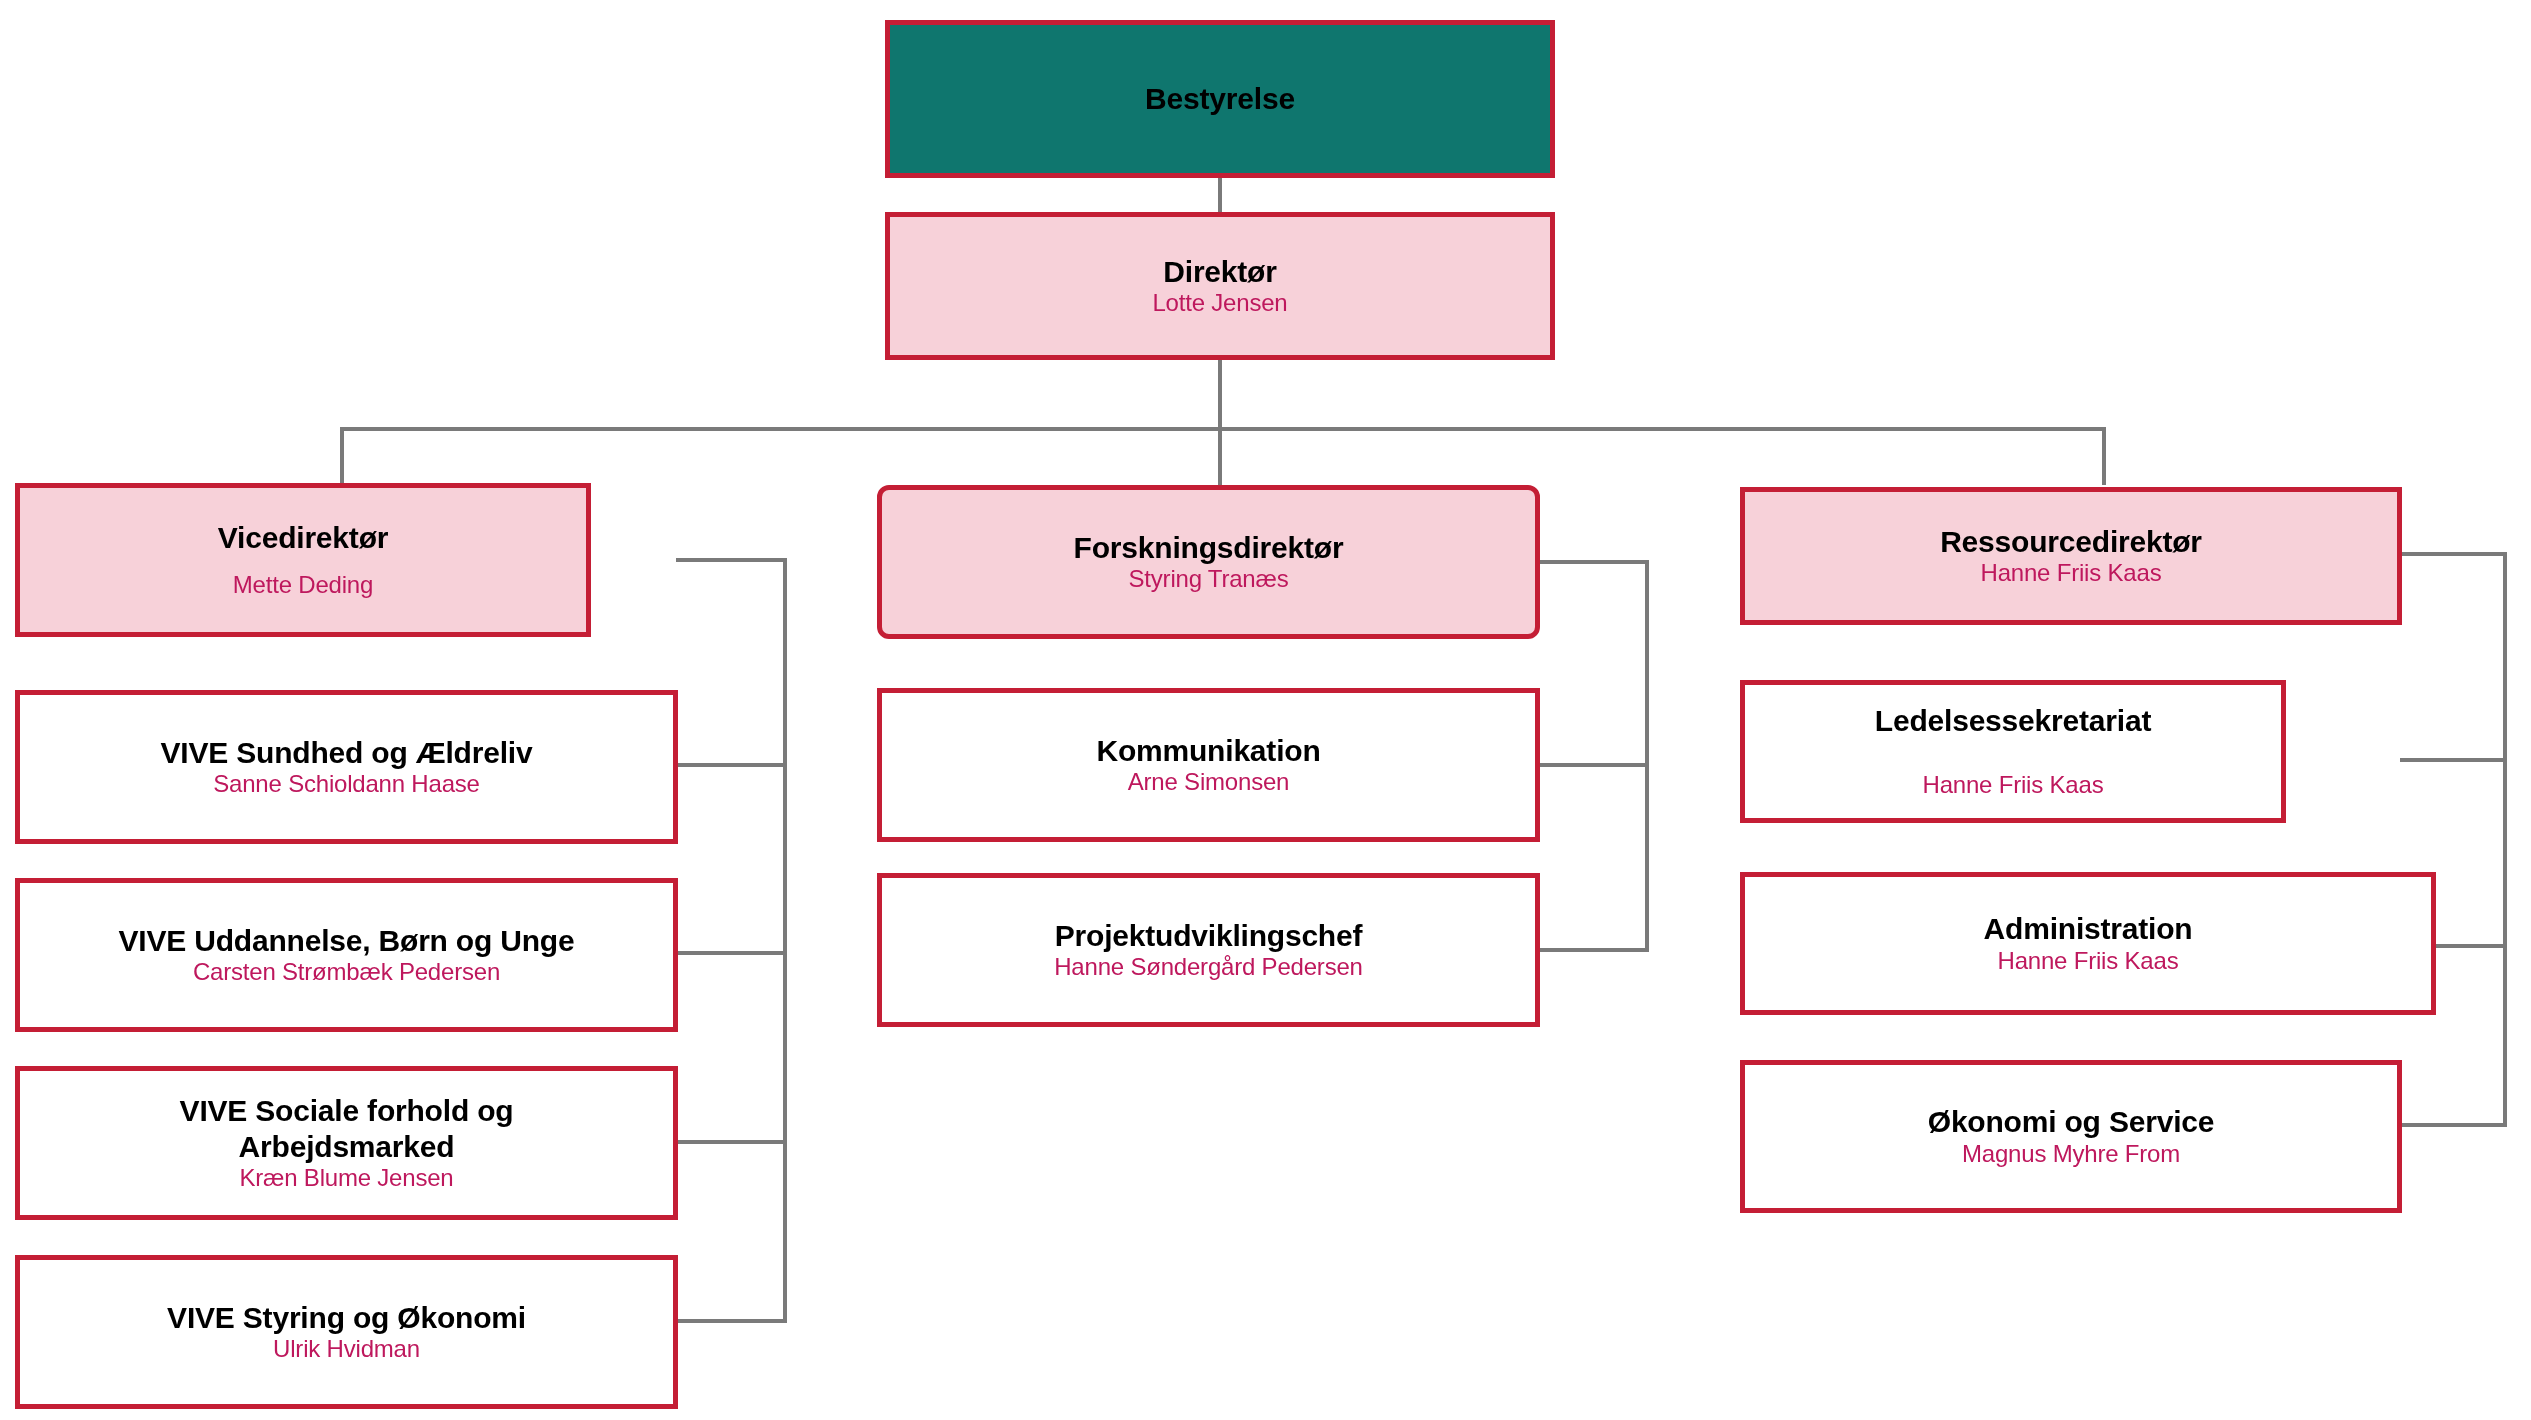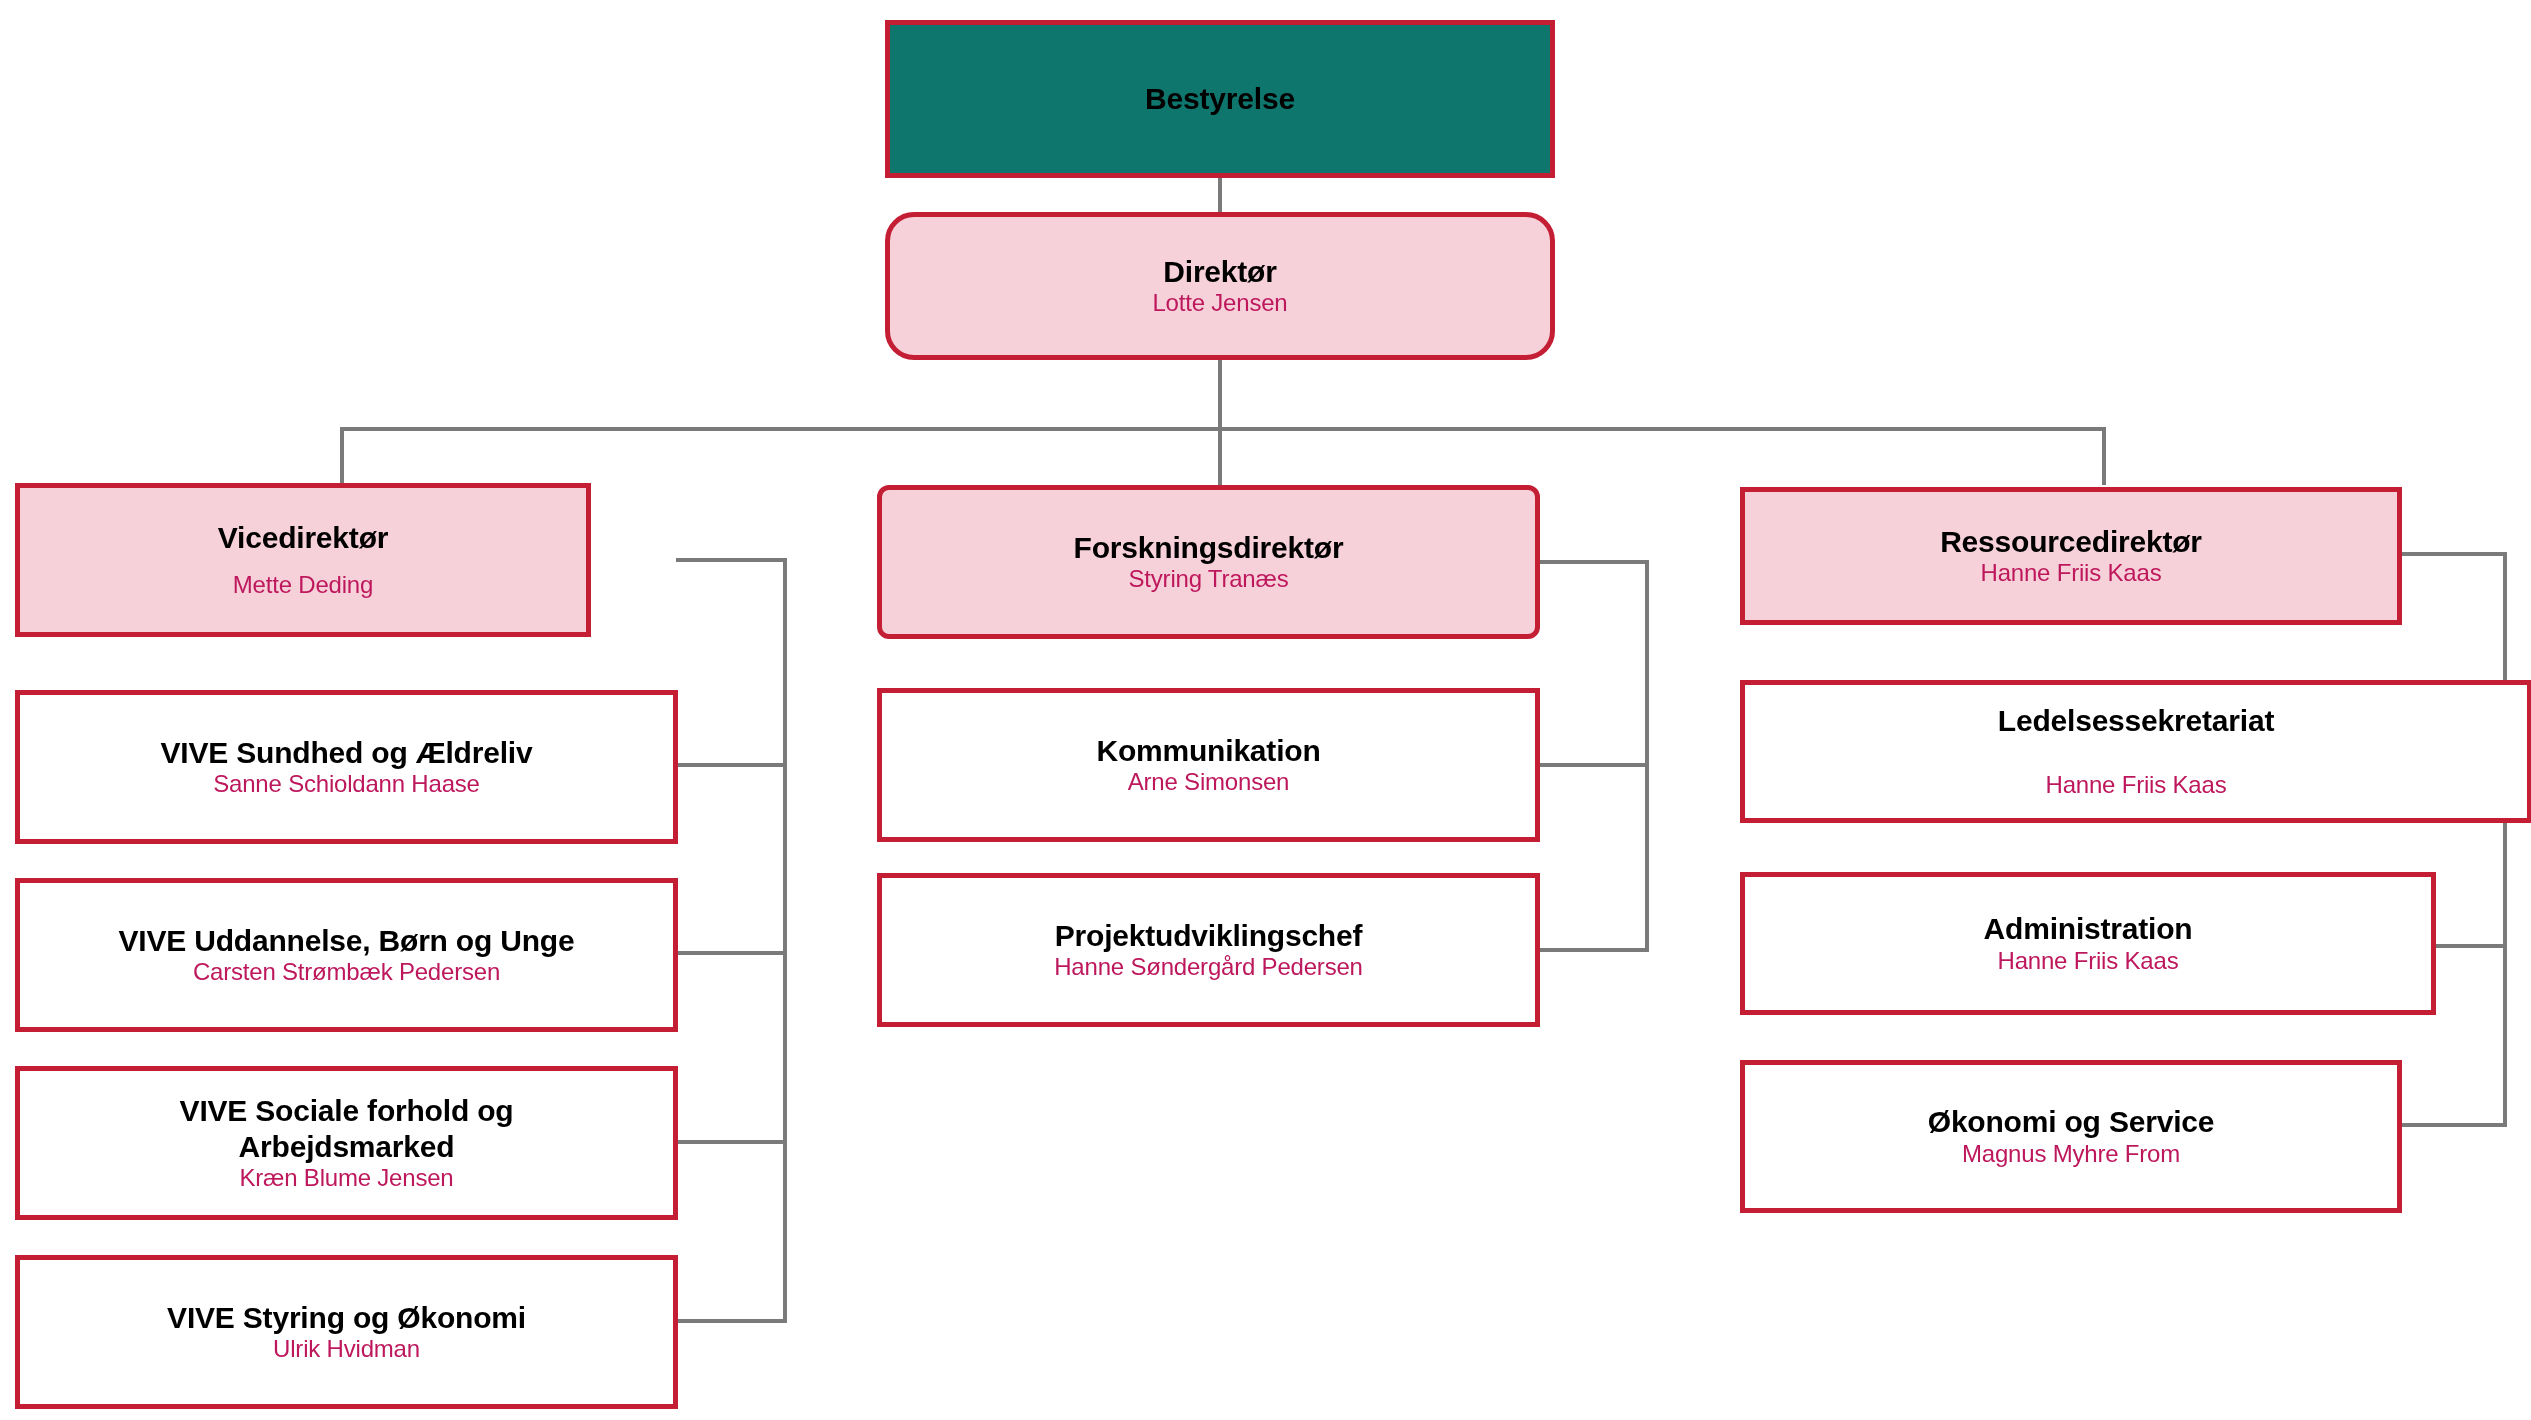--- a/index.html
+++ b/index.html
@@ -88,21 +88,21 @@
   <div class="connector h" style="left:2400px; top:552px; width:107px;"></div>
   <div class="connector v" style="left:2503px; top:552px; height:575px;"></div>
   <div class="connector h" style="left:2400px; top:758px; width:107px;"></div>
   <div class="connector h" style="left:2400px; top:944px; width:107px;"></div>
   <div class="connector h" style="left:2400px; top:1123px; width:107px;"></div>
 
   <div class="node level-root" style="left:885px; top:20px; width:670px; height:158px;">
     <div class="node-title">Bestyrelse</div>
   </div>
 
-  <div class="node level-exec" style="left:885px; top:212px; width:670px; height:148px;border-radius:29px;">
+  <div class="node level-exec" style="left:885px; top:212px; width:670px; height:148px;">
     <div class="node-title">Direktør</div>
     <div class="node-person">Lotte Jensen</div>
   </div>
 
   <div class="node level-exec" style="left:15px; top:483px; width:576px; height:154px;gap:15px;">
     <div class="node-title">Vicedirektør</div>
     <div class="node-person">Mette Deding</div>
   </div>
 
   <div class="node" style="left:15px; top:690px; width:663px; height:154px;">
@@ -138,21 +138,21 @@
   <div class="node" style="left:877px; top:873px; width:663px; height:154px;">
     <div class="node-title">Projektudviklingschef</div>
     <div class="node-person">Hanne Søndergård Pedersen</div>
   </div>
 
   <div class="node level-exec" style="left:1740px; top:487px; width:662px; height:138px;">
     <div class="node-title">Ressourcedirektør</div>
     <div class="node-person">Hanne Friis Kaas</div>
   </div>
 
-  <div class="node" style="left:1740px; top:680px; width:792px; height:143px;gap:32px;">
+  <div class="node" style="left:1740px; top:680px; width:546px; height:143px;gap:32px;">
     <div class="node-title">Ledelsessekretariat</div>
     <div class="node-person">Hanne Friis Kaas</div>
   </div>
 
   <div class="node" style="left:1740px; top:872px; width:696px; height:143px;">
     <div class="node-title">Administration</div>
     <div class="node-person">Hanne Friis Kaas</div>
   </div>
 
   <div class="node" style="left:1740px; top:1060px; width:662px; height:153px;">

